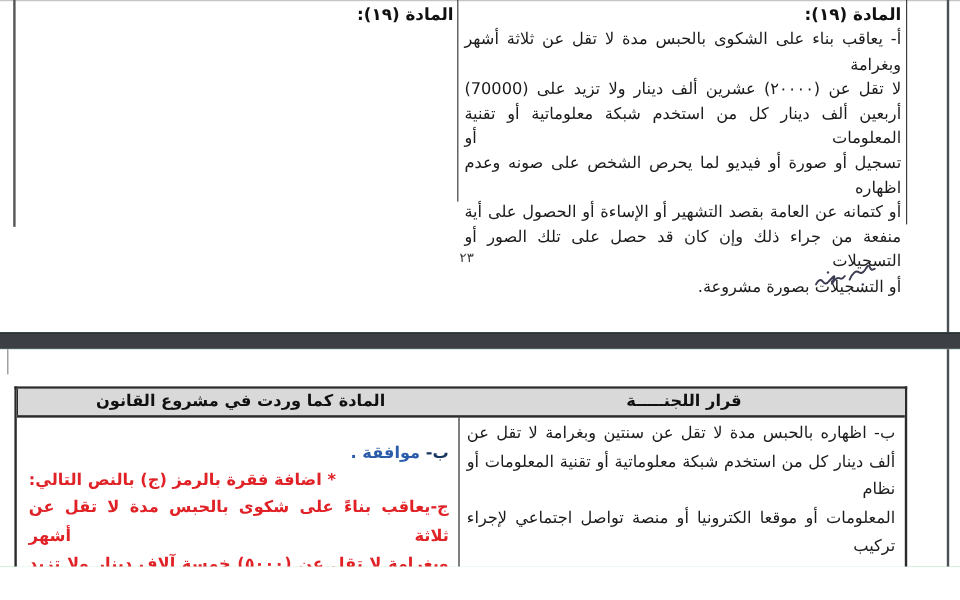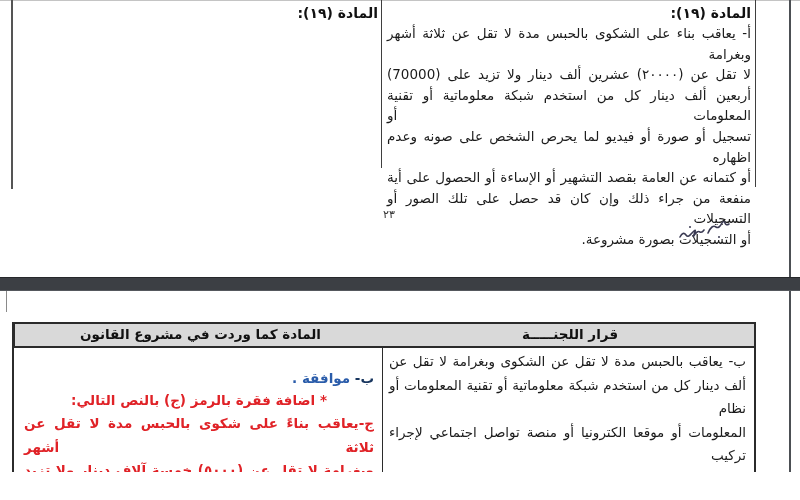--- a/index.html
+++ b/index.html
@@ -42,21 +42,21 @@
   .bheader{display:flex;direction:rtl;height:22px;background:#d9d9d9;border-bottom:2px solid #2b2b2b;}
   .bh-cell{font-weight:bold;font-size:13.5px;color:#111;text-align:center;line-height:21px;direction:rtl;}
   .bh-law{width:372px;border-left:1px solid #2b2b2b;box-sizing:border-box;}
   .bh-decision{flex:1;}
   .bbody{display:flex;direction:rtl;height:176px;}
   .bb-law{width:372px;border-left:1px solid #2b2b2b;box-sizing:border-box;
           padding:2px 8px 0 6px;direction:rtl;color:#1b1b1b;font-size:13.5px;}
   .bb-law .jl{line-height:23.5px;}
   .bb-decision{flex:1;padding:2px 8px 0 10px;direction:rtl;font-size:13.5px;}
   .bb-decision .approval-line{margin-top:17px;line-height:22px;}
-  .note-red{color:#e02227;font-weight:bold;text-align:center;line-height:23.3px;}
+  .note-red{color:#e02227;font-weight:bold;text-align:left;line-height:23.3px;}
   .red-lines{color:#e02227;font-weight:bold;}
   .red-lines .jl{line-height:23.3px;}
 </style>
 </head>
 <body>
 
 <div class="screen">
 
   <div class="page-top">
     <div class="topline"></div>
@@ -99,21 +99,21 @@
     <div class="vline vl-pageedge-bot"></div>
 
     <div class="btable">
       <div class="bheader">
         <div class="bh-cell bh-decision">قرار اللجنـــــة</div>
         <div class="bh-cell bh-law">المادة كما وردت في مشروع القانون</div>
       </div>
 
       <div class="bbody">
         <div class="bb-law">
-            <div class="jl">ب- يعاقب بالحبس مدة لا تقل عن الشكوى وبغرامة لا تقل عن</div>
+            <div class="jl">ب- اظهاره بالحبس مدة لا تقل عن سنتين وبغرامة لا تقل عن</div>
             <div class="jl">ألف دينار كل من استخدم شبكة معلوماتية أو تقنية المعلومات أو نظام</div>
             <div class="jl">المعلومات أو موقعا الكترونيا أو منصة تواصل اجتماعي لإجراء تركيب</div>
           </div>
 
         <div class="bb-decision">
           <div class="approval-line">
             <span class="approval-label">ب-</span>
             <span class="approval-value">موافقة .</span>
           </div>
           <div class="note-red">* اضافة فقرة بالرمز (ج) بالنص التالي:</div>

